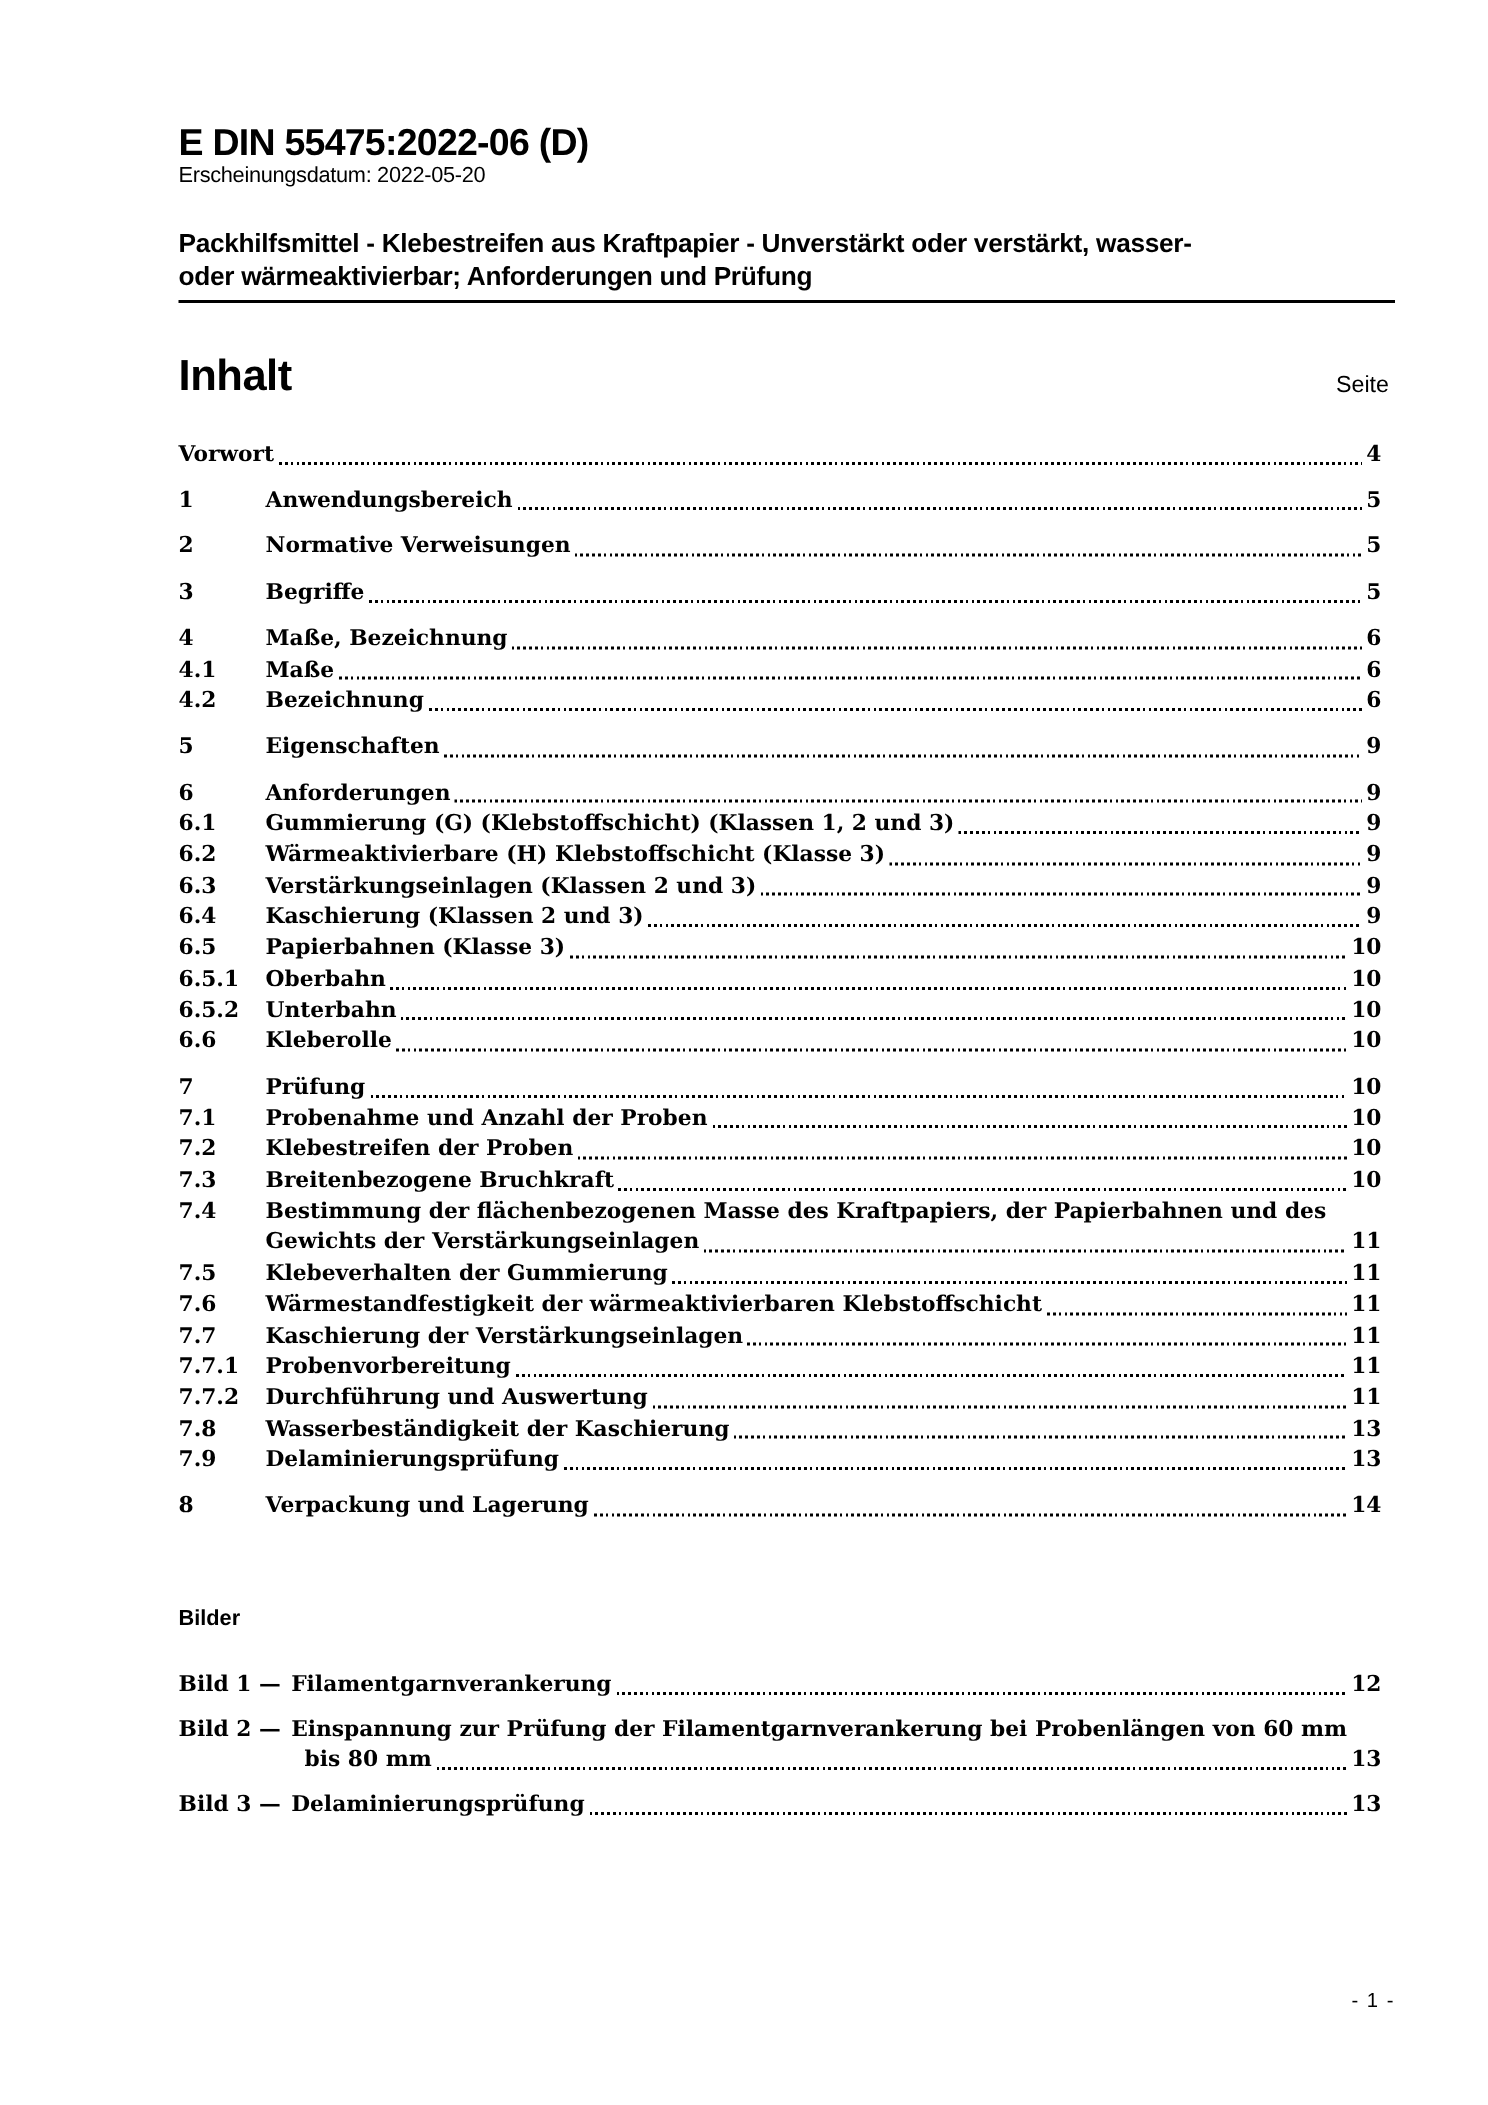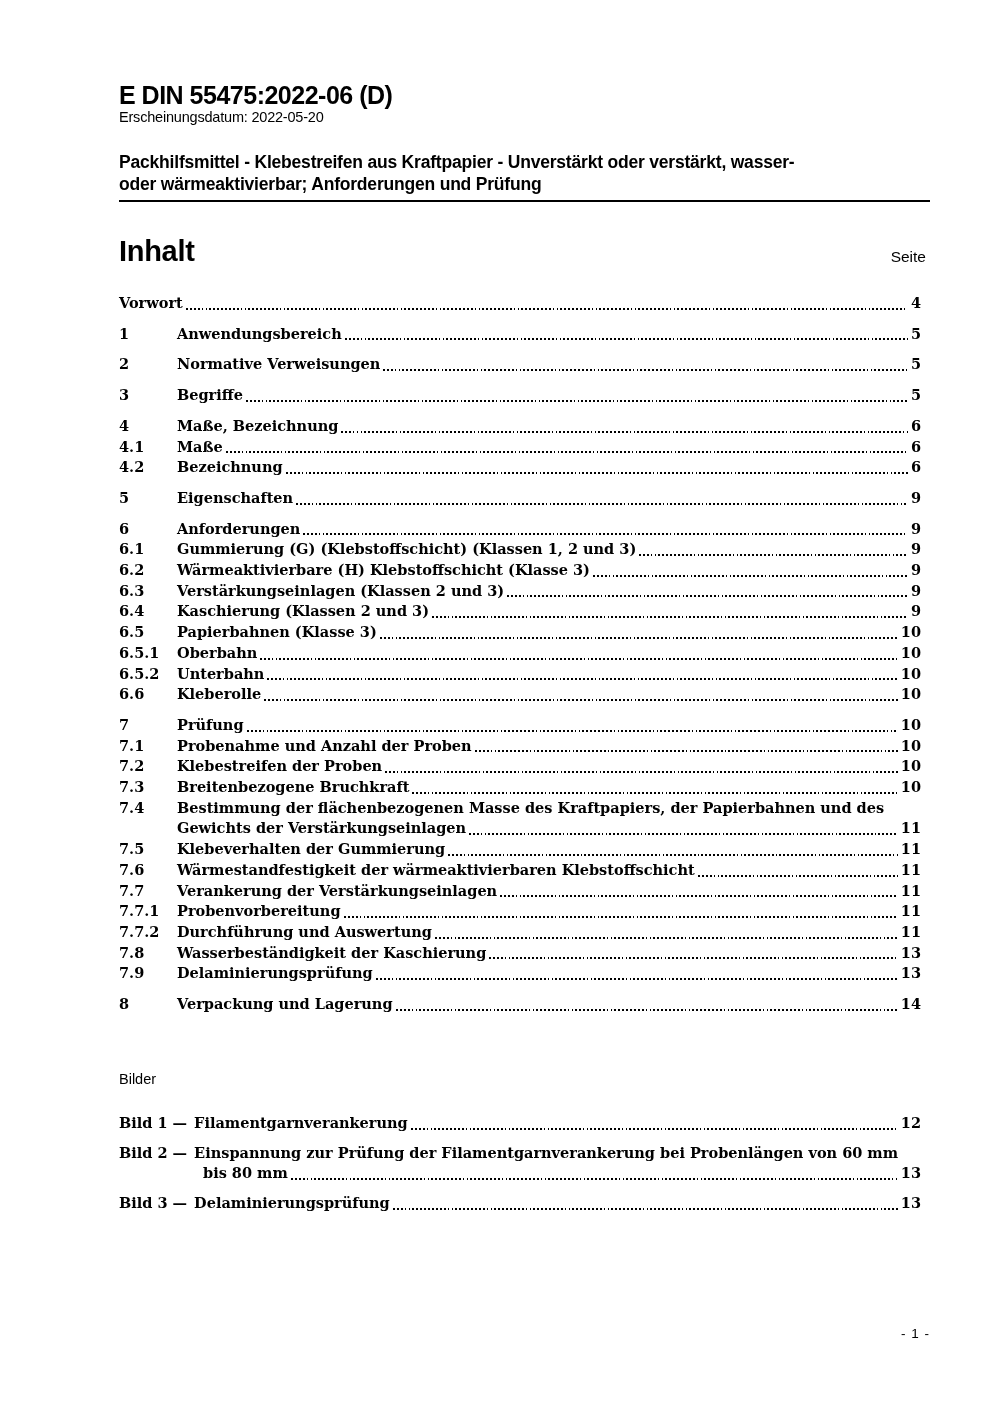--- a/index.html
+++ b/index.html
@@ -33,21 +33,21 @@
   .toc-title { white-space:nowrap; }
   .leader {
     flex:1; min-width:14px; height:2px; align-self:flex-end;
     margin:0 3px 4px 3px;
     background:repeating-linear-gradient(to right, #000 0 1.8px, transparent 1.8px 3.9px);
   }
   .toc-page { flex:none; }
 
   .figures-heading {
     font-family:"Liberation Sans", sans-serif;
-    font-size:14.5px; font-weight:normal; line-height:18px; margin-top:55px;
+    font-size:14.5px; font-weight:bold; line-height:18px; margin-top:55px;
   }
   .fig-row { display:flex; margin-top:9px; line-height:20.7px; }
   .fig-row.first { margin-top:25px; }
   .fig-body { flex:1; min-width:0; }
   .fig-label { margin-right:7px; white-space:nowrap; }
   .fig-line2 { padding-left:84px; }
 
   .page-footer {
     position:absolute; top:1326px; right:62px;
     font-size:13.5px; letter-spacing:1px;
@@ -336,21 +336,21 @@
         <span class="leader"></span>
         <span class="toc-page">11</span>
       </span>
 
     </span>
   </div>
         <div class="toc-row">
     <span class="toc-num">7.7</span>
     <span class="toc-body">
       <span class="toc-line line1">
-        <span class="toc-title">Verankerung der Verstärkungseinlagen</span>
+        <span class="toc-title">Kaschierung der Verstärkungseinlagen</span>
         <span class="leader"></span>
         <span class="toc-page">11</span>
       </span>
 
     </span>
   </div>
         <div class="toc-row">
     <span class="toc-num">7.7.1</span>
     <span class="toc-body">
       <span class="toc-line line1">

